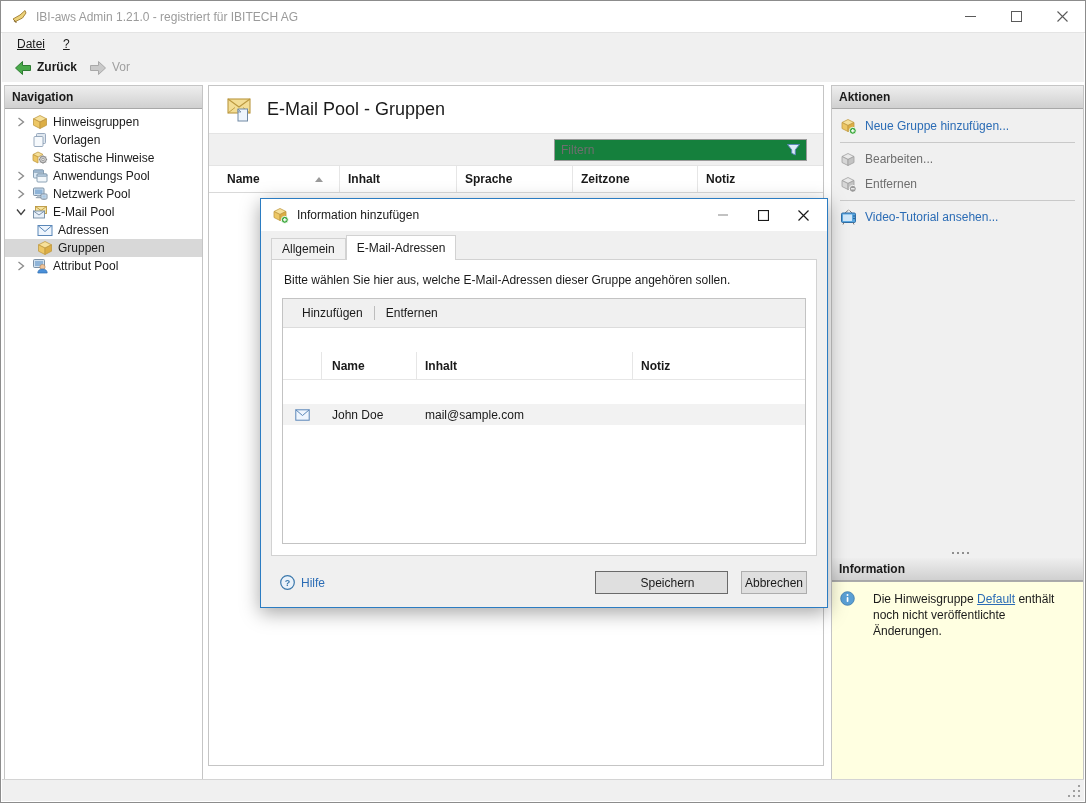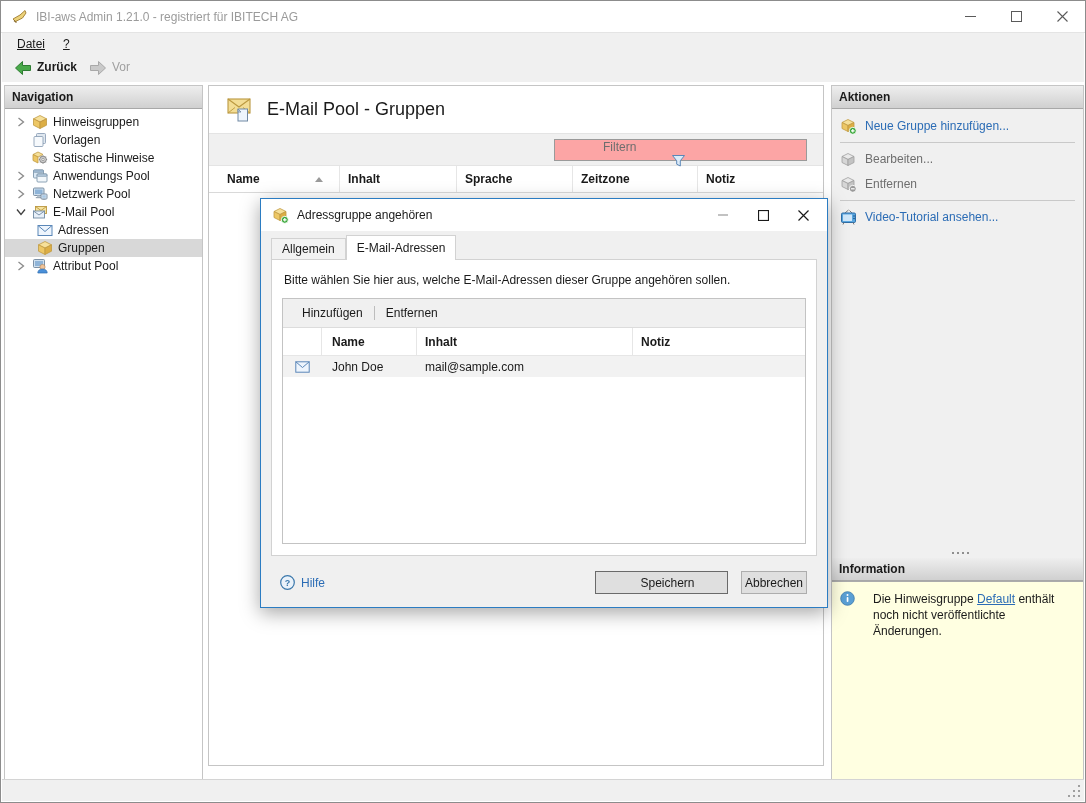--- a/index.html
+++ b/index.html
@@ -32,21 +32,21 @@
   .tree-row.selected{background:#d8d8d8;}
   .tree-row .exp{width:16px;display:flex;justify-content:center;flex:0 0 16px;}
   .tree-row .nicon{margin:0 5px 0 3px;flex:0 0 16px;display:flex;}
   .tree-row.child{padding-left:29px;}
 
   
   .content-panel{position:absolute;left:206px;top:3px;width:616px;height:681px;border:1px solid #c5c5c5;box-sizing:border-box;background:#fff;}
   .content-title{height:47px;display:flex;align-items:center;padding-left:15px;gap:13px;}
   .content-title .t{font-size:18px;color:#1a1a1a;}
   .filter-strip{height:33px;background:#f0f0f0;border-top:1px solid #e4e4e4;border-bottom:1px solid #e4e4e4;display:flex;align-items:center;justify-content:flex-end;padding-right:16px;box-sizing:border-box;}
-  .filter-box{width:253px;height:22px;background:#fca5a5;border:1px solid #9a9a9a;box-sizing:border-box;display:flex;align-items:center;flex-direction:column;}
+  .filter-box{width:253px;height:22px;background:#15803d;border:1px solid #9a9a9a;box-sizing:border-box;display:flex;align-items:center;}
   .filter-box input{flex:1;border:none;outline:none;font:12px "Liberation Sans",sans-serif;padding:0 6px;color:#1a1a1a;background:transparent;}
   .filter-box input::placeholder{color:#6e6e6e;opacity:1;}
   .filter-box .fic{margin-right:5px;display:flex;}
   .grid-header{height:26px;display:flex;border-bottom:1px solid #d9d9d9;}
   .gh-cell{display:flex;align-items:center;border-right:1px solid #e6e6e6;font-weight:700;position:relative;box-sizing:border-box;padding-left:8px;}
   .gh-cell.first{padding-left:18px;}
   .gh-cell.last{border-right:none;flex:1;}
   .sort-asc{position:absolute;right:16px;width:0;height:0;border-left:4px solid transparent;border-right:4px solid transparent;border-bottom:5px solid #9a9a9a;}
 
   
@@ -71,21 +71,21 @@
   .dialog{position:absolute;left:259px;top:197px;width:568px;height:410px;background:#f0f0f0;border:1px solid #2b7cc2;box-sizing:border-box;box-shadow:0 5px 18px rgba(0,0,0,.35);z-index:10;}
   .d-titlebar{height:32px;background:#fff;display:flex;align-items:center;}
   .d-titlebar .d-ico{margin:0 8px 0 11px;}
   .d-controls{margin-left:auto;display:flex;height:100%;}
   .d-btn{width:32px;height:100%;display:flex;align-items:center;justify-content:center;margin-right:8px;}
   .tabs{display:flex;align-items:flex-end;margin:4px 0 0 10px;height:24px;position:relative;z-index:3;}
   .tab{height:21px;line-height:21px;padding:0 10px;background:#f2f2f2;border:1px solid #d2d2d2;border-bottom:none;box-sizing:border-box;}
   .tab.active{height:25px;line-height:25px;background:#fff;margin-bottom:-1px;}
   .tab-panel{margin:0 10px;background:#fff;border:1px solid #d2d2d2;height:297px;box-sizing:border-box;position:relative;z-index:2;}
   .instruction{padding:13px 12px 11px;}
-  .list-box{margin:0 10px;border:1px solid #c3c3c3;height:246px;box-sizing:border-box;display:flex;flex-direction:column;background:#fff;}
+  .list-box{margin:0 10px;border:1px solid #c3c3c3;height:246px;box-sizing:border-box;display:flex;flex-direction:column;background:#fff;gap:24px;}
   .list-toolbar{height:28px;background:#f0f0f0;border-bottom:1px solid #dcdcdc;display:flex;align-items:center;padding-left:11px;gap:0;}
   .lt-btn{padding:0 8px;color:#1a1a1a;}
   .lt-sep{width:1px;height:14px;background:#bdbdbd;margin:0 3px;}
   .list-header{height:27px;display:flex;border-bottom:1px solid #e6e6e6;}
   .lh-cell{display:flex;align-items:center;border-right:1px solid #e6e6e6;font-weight:700;box-sizing:border-box;padding-left:10px;}
   .lh-cell.icon{flex:0 0 39px;padding-left:0;}
   .lh-cell.name{flex:0 0 95px;}
   .lh-cell.inhalt{flex:0 0 216px;padding-left:8px;}
   .lh-cell.notiz{flex:1;border-right:none;padding-left:8px;}
   .list-row{height:21px;display:flex;align-items:center;background:#f2f2f2;}
@@ -434,21 +434,21 @@
     <div class="d-titlebar">
       <span class="d-ico">
         <svg width="17" height="17" viewBox="0 0 17 17">
             <path d="M8 1.5 L14 4.5 L8 7.5 L2 4.5 Z" fill="#f6e09a" stroke="#c09a42" stroke-width=".8"></path>
             <path d="M2 4.5 L8 7.5 V13.5 L2 10.5 Z" fill="#edc765" stroke="#c09a42" stroke-width=".8"></path>
             <path d="M14 4.5 L8 7.5 V13.5 L14 10.5 Z" fill="#dcae45" stroke="#c09a42" stroke-width=".8"></path>
             <circle cx="12.8" cy="12.8" r="3.5" fill="#3aa73a" stroke="#fff" stroke-width=".9"></circle>
             <path d="M12.8 11 V14.6 M11 12.8 H14.6" stroke="#fff" stroke-width="1.2"></path>
           </svg>
       </span>
-      <span>Adressgruppe angehören</span>
+      <span>Information hinzufügen</span>
       <div class="d-controls">
         <div class="d-btn">
             <svg width="10" height="10" viewBox="0 0 10 10">
               <line x1="0" y1="5" x2="10" y2="5" stroke="#9a9a9a" stroke-width="1.2"></line>
             </svg>
           </div>
         <div class="d-btn">
             <svg width="11" height="11" viewBox="0 0 11 11">
               <rect x="0.5" y="0.5" width="10" height="10" fill="none" stroke="#1a1a1a" stroke-width="1.2"></rect>
             </svg>

